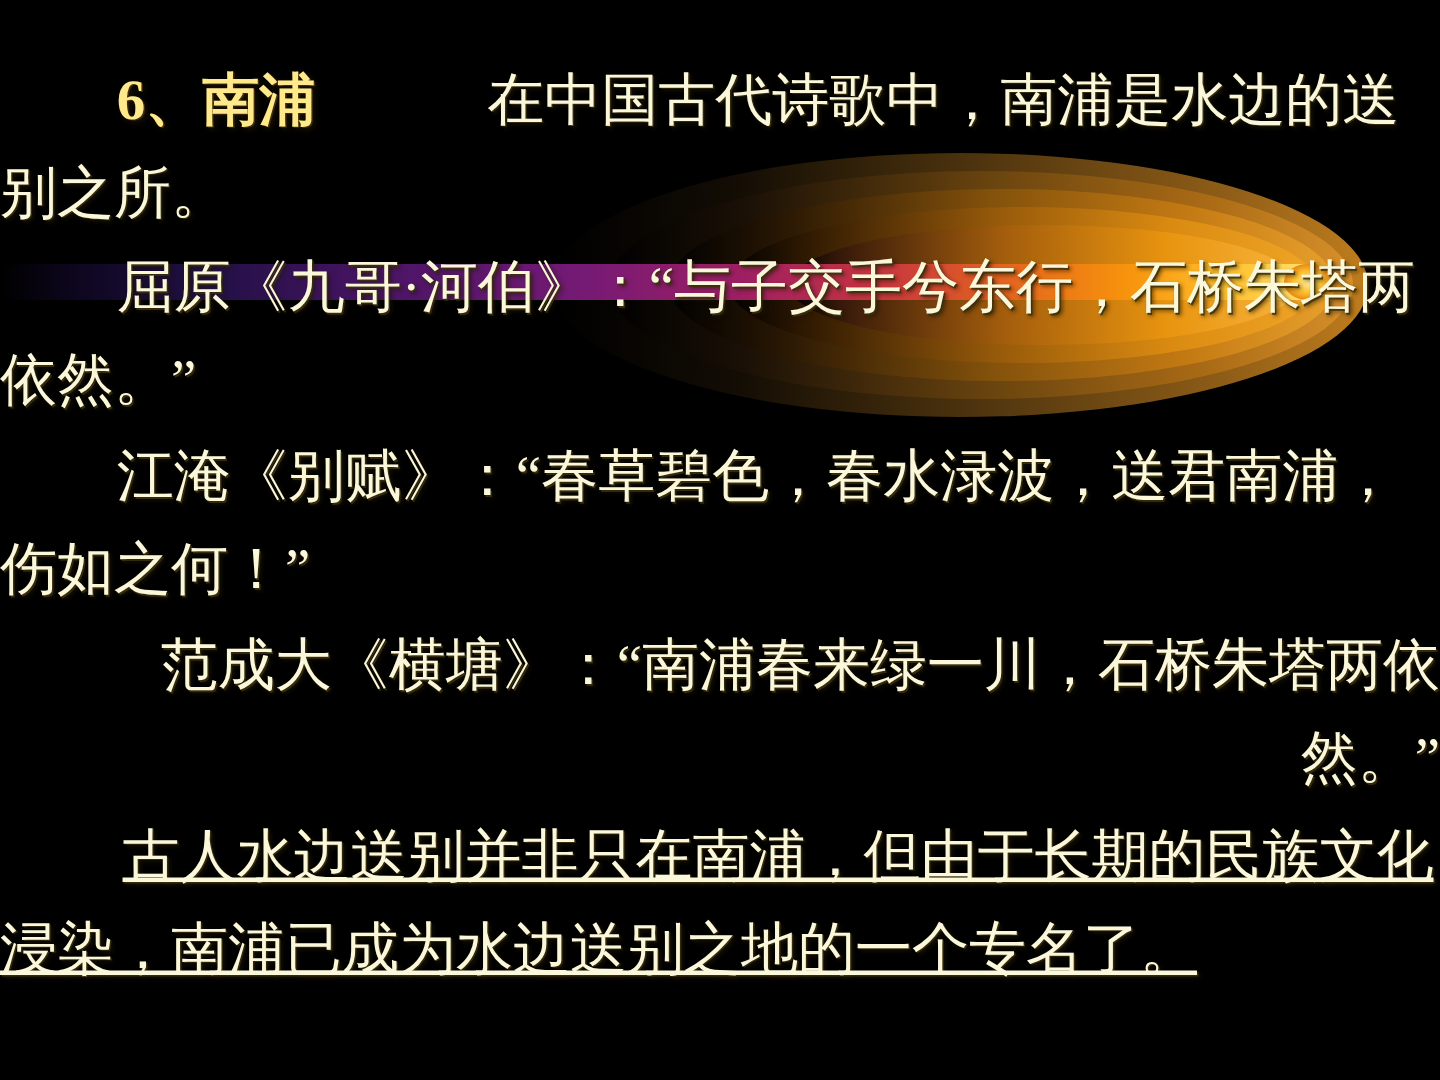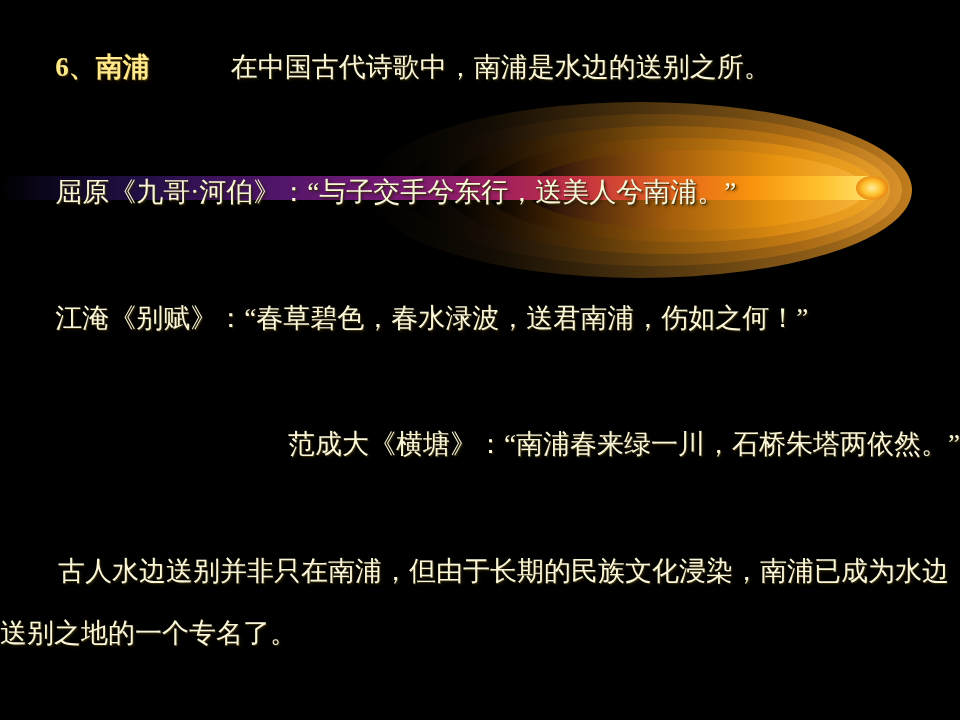--- a/index.html
+++ b/index.html
@@ -30,21 +30,21 @@
   
   #body-text {
     position: absolute;
     left: 0;
     top: 0;
     width: 960px;
     height: 720px;
     box-sizing: border-box;
     padding: 38px 4px 0 4px;
     color: #FAF7DB;
-    font-size: 27px;
+    font-size: 38px;
     line-height: 62px;
     letter-spacing: 0px;
     text-shadow:
        1px 1px 0 rgba(60,48,10,0.85),
        2px 2px 3px rgba(30,24,4,0.7);
   }
 
   .para {
     margin: 0;
     text-indent: 2.05em;
@@ -61,21 +61,21 @@
        1px 1px 0 rgba(70,50,4,0.9),
        2px 2px 4px rgba(40,28,2,0.75);
   }
 
   .gap { display: inline-block; width: 3.0em; }
 
   .p1 { position: absolute; left: 0;  top: 36px;  width: 960px; }
   .p2 { position: absolute; left: 0;  top: 161px; width: 960px; }
   .p3 { position: absolute; left: 0;  top: 287px; width: 960px; }
   .p4 { position: absolute; left: 0;  top: 413px; width: 960px; text-align: right; }
-  .p5 { position: absolute; left: 0;  top: 540px; width: 960px; }
+  .p5 { position: absolute; left: 0;  top: 540px; width: 960px; text-decoration: underline; }
 </style>
 </head>
 <body>
 
 <div id="slide">
 
   <svg id="decor" viewBox="0 0 960 720" width="960" height="720" xmlns="http://www.w3.org/2000/svg">
     <defs>
       <linearGradient id="ringA" x1="0" y1="0" x2="1" y2="0">
         <stop offset="0.00" stop-color="#000000"></stop>
@@ -147,21 +147,21 @@
     </g>
 
     <rect x="0" y="176" width="884" height="24" rx="12" ry="12" fill="url(#streak)"></rect>
     <ellipse cx="872" cy="188" rx="16" ry="12" fill="url(#capGlow)" opacity="0.95"></ellipse>
   </svg>
 
   <div id="body-text">
 
     <p class="para p1"><span class="heading-num">6、南浦</span><span class="gap"></span><span>在中国古代诗歌中，南浦是水边的送别之所。</span></p>
 
-    <p class="para p2">屈原《九哥·河伯》：“与子交手兮东行，送美人兮南浦。”</p>
+    <p class="para p2">屈原《九哥·河伯》：“与子交手兮东行，石桥朱塔两依然。”</p>
 
     <p class="para p3">江淹《别赋》：“春草碧色，春水渌波，送君南浦，伤如之何！”</p>
 
     <p class="para p4">范成大《横塘》：“南浦春来绿一川，石桥朱塔两依然。”</p>
 
     <p class="para p5 tight">古人水边送别并非只在南浦，但由于长期的民族文化浸染，南浦已成为水边送别之地的一个专名了。</p>
 
   </div>
 
 </div>

